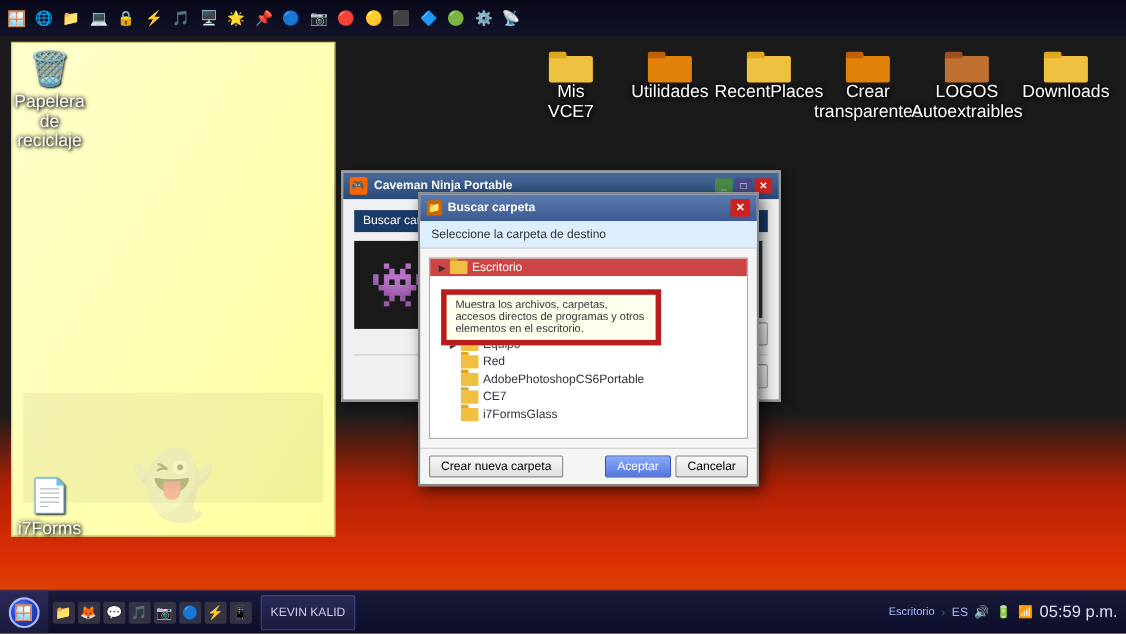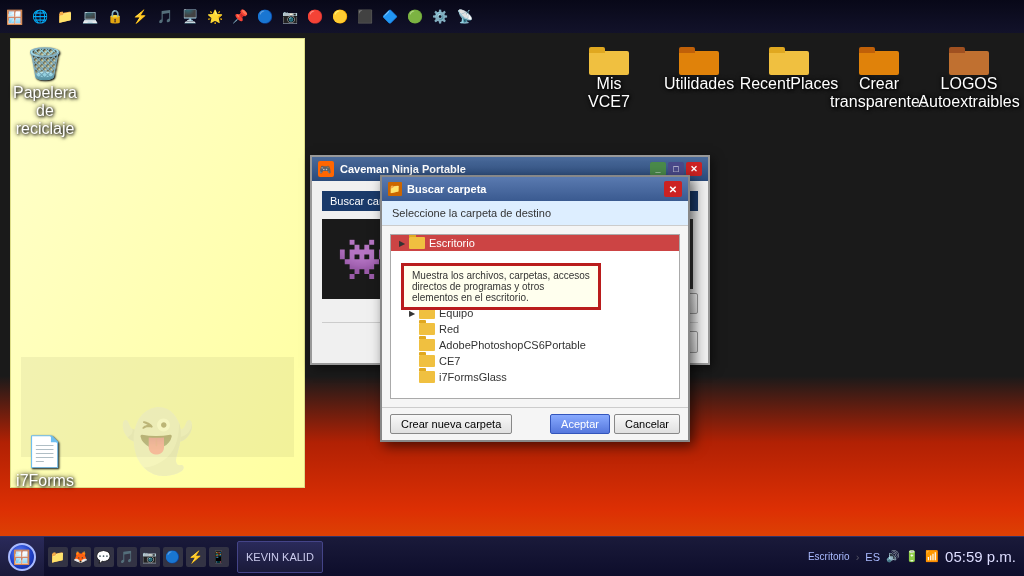--- a/index.html
+++ b/index.html
@@ -542,20 +542,24 @@
         <div class="desktop-icon-label">RecentPlaces</div>
       </div>
       <div class="desktop-icon">
         <div class="folder-icon folder-orange"></div>
         <div class="desktop-icon-label">Crear transparentes</div>
       </div>
       <div class="desktop-icon">
         <div class="folder-icon folder-brown"></div>
         <div class="desktop-icon-label">LOGOS Autoextraibles</div>
       </div>
+      <div class="desktop-icon">
+        <div class="folder-icon folder-yellow"></div>
+        <div class="desktop-icon-label">Downloads</div>
+      </div>
     </div>
   </div>
 
   <div class="installer-window">
     <div class="installer-titlebar">
       <div class="installer-titlebar-icon">🎮</div>
       <span>Caveman Ninja Portable</span>
       <div class="installer-titlebar-controls">
         <div class="title-btn title-btn-min">_</div>
         <div class="title-btn title-btn-max">□</div>
@@ -595,21 +599,21 @@
     </div>
     <div style="position:relative;">
       <div class="browse-tree">
 
         <div class="browse-tree-item selected">
           <span class="tree-arrow">▶</span>
           <span class="tree-folder-icon"></span>
           <span class="item-label">Escritorio</span>
         </div>
 
-        <div style="position:absolute;top:28px;left:10px;background:#ffffee;border:3px solid #b91c1c;padding:4px 8px;font-size:10px;color:#333;max-width:200px;z-index:40;">
+        <div style="position:absolute;top:28px;left:10px;background:#ffffee;border:5px solid #b91c1c;padding:4px 8px;font-size:10px;color:#333;max-width:200px;z-index:40;">
           <span>Muestra los archivos, carpetas, accesos directos de programas y otros elementos en el escritorio.</span>
         </div>
 
         <div class="browse-tree-item tree-indent-1" style="margin-top:38px;">
           <span class="tree-arrow">▶</span>
           <span class="tree-folder-icon"></span>
           <span class="item-label">Bibliotecas</span>
         </div>
 
         <div class="browse-tree-item tree-indent-1">

